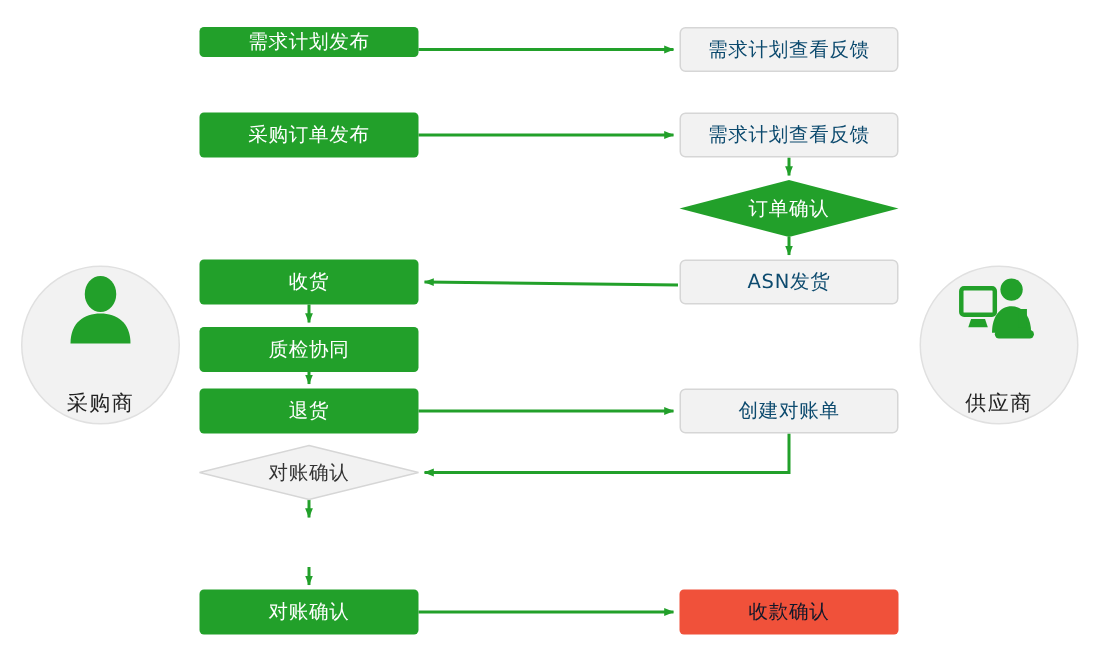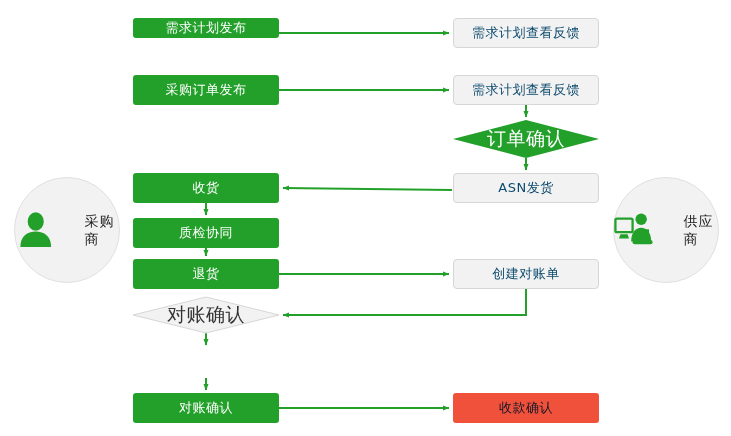--- a/index.html
+++ b/index.html
@@ -33,35 +33,35 @@
     text-align:center;
   }
   .node.red{
     background:#f0513a;
     color:#0f172a;
     border-radius:3px;
   }
   .diamond-label{
     position:absolute;
     display:flex;align-items:center;justify-content:center;
-    font-size:19px;
+    font-size:13px;
     letter-spacing:0.5px;
     white-space:nowrap;
     pointer-events:none;
   }
   .diamond-label.on-green{color:#ffffff;}
   .diamond-label.on-grey{color:#333333;}
 
   .actor{
     position:absolute;
     width:104px;height:104px;
     border-radius:50%;
     background:#f2f2f2;
     border:1px solid #e0e0e0;
-    display:flex;flex-direction:row;
+    display:flex;flex-direction:column;
     align-items:center;justify-content:center;gap:28px;
   }
   .actor .glyph{width:54px;height:48px;display:block;}
   .actor .caption{
     font-size:14px;color:#222222;margin-top:1px;letter-spacing:1px;
   }
 </style>
 </head>
 <body>
 

